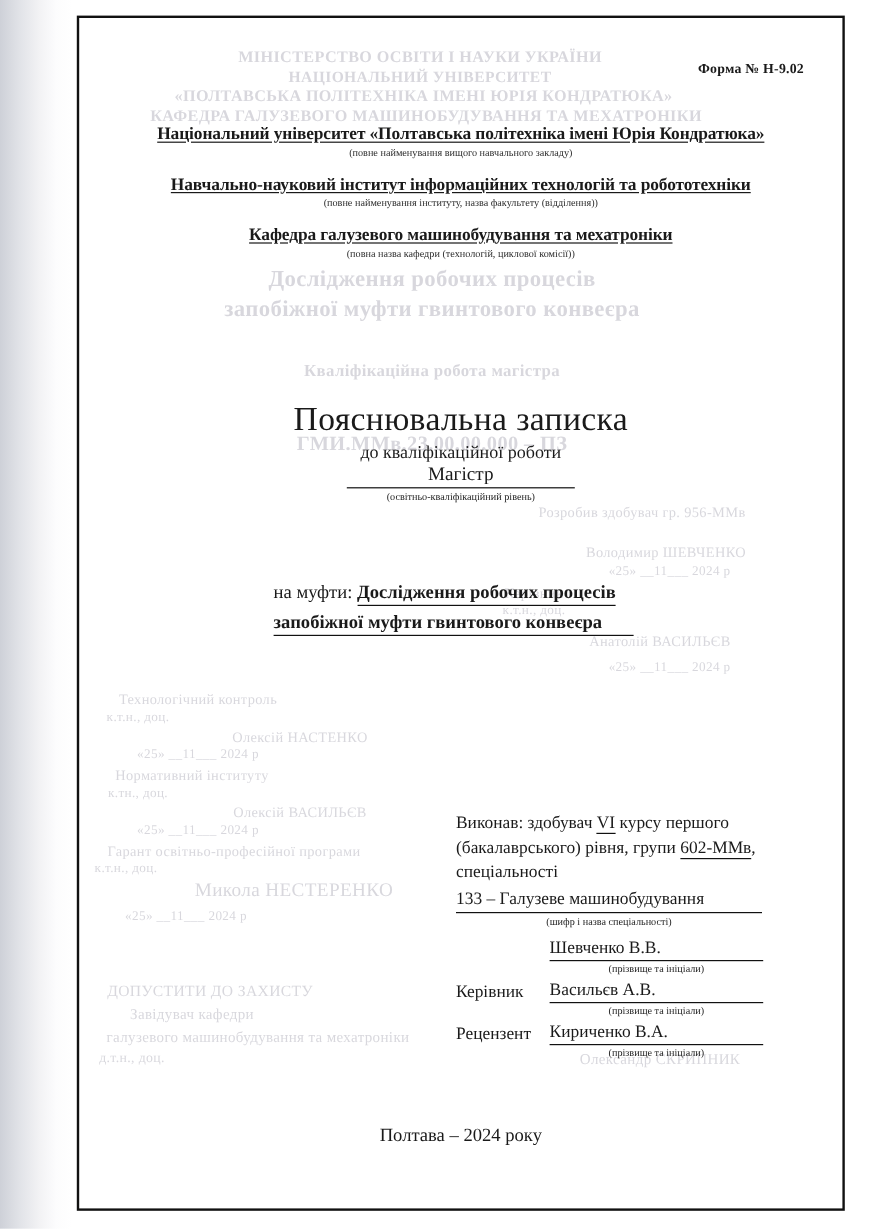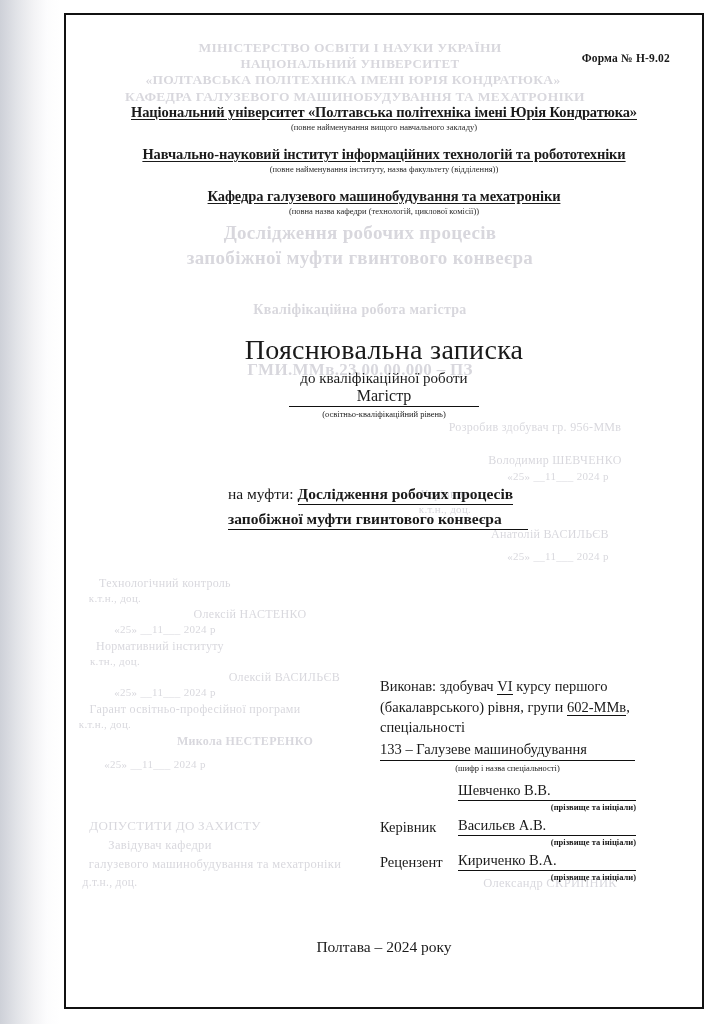--- a/index.html
+++ b/index.html
@@ -164,24 +164,23 @@
     font-size: 14.5px;
   }
   .sign-label { width: 78px; }
   .sign-name {
     border-bottom: 1px solid #111;
     min-width: 178px;
     padding-bottom: 1px;
   }
   .sign-cap {
     font-size: 8.5px;
-    text-align: right;
+    text-align: center;
     width: 178px;
     margin: 1px 0 5px 78px;
-    font-weight: bold;
   }
   .sign-cap.indent0 { margin-left: 78px; }
 
   .footer {
     position: absolute;
     left: 0; right: 0;
     bottom: 46px;
     text-align: center;
     font-size: 15.5px;
   }
@@ -208,25 +207,25 @@
   <div class="ghost" style="left:400px; top:487px; width:90px; font-size:12px;">Керівник</div>
   <div class="ghost" style="left:400px; top:503px; width:90px; font-size:11px;">к.т.н., доц.</div>
   <div class="ghost" style="left:455px; top:527px; width:190px; font-size:12px;">Анатолій ВАСИЛЬЄВ</div>
   <div class="ghost" style="left:468px; top:550px; width:180px; font-size:11px;">«25» __11___ 2024 р</div>
   <div class="ghost" style="left:70px; top:576px; width:190px; font-size:12px;">Технологічний контроль</div>
   <div class="ghost" style="left:70px; top:592px; width:90px; font-size:11px;">к.т.н., доц.</div>
   <div class="ghost" style="left:160px; top:607px; width:180px; font-size:12px;">Олексій НАСТЕНКО</div>
   <div class="ghost" style="left:80px; top:623px; width:170px; font-size:11px;">«25» __11___ 2024 р</div>
   <div class="ghost" style="left:70px; top:639px; width:180px; font-size:12px;">Нормативний інституту</div>
   <div class="ghost" style="left:70px; top:655px; width:90px; font-size:11px;">к.тн., доц.</div>
-  <div class="ghost" style="left:160px; top:670px; width:180px; font-size:12px;text-align:right;">Олексій ВАСИЛЬЄВ</div>
+  <div class="ghost" style="left:160px; top:670px; width:180px; font-size:12px;">Олексій ВАСИЛЬЄВ</div>
   <div class="ghost" style="left:80px; top:686px; width:170px; font-size:11px;">«25» __11___ 2024 р</div>
   <div class="ghost" style="left:60px; top:702px; width:270px; font-size:12px;">Гарант освітньо-професійної програми</div>
   <div class="ghost" style="left:60px; top:718px; width:90px; font-size:11px;">к.т.н., доц.</div>
-  <div class="ghost" style="left:150px; top:734px; width:190px; font-size:12px;font-weight:bold;">Микола НЕСТЕРЕНКО</div>
+  <div class="ghost" style="left:150px; top:734px; width:190px; font-size:16px;">Микола НЕСТЕРЕНКО</div>
   <div class="ghost" style="left:70px; top:758px; width:170px; font-size:11px;">«25» __11___ 2024 р</div>
   <div class="ghost" style="left:60px; top:818px; width:230px; font-size:13px;">ДОПУСТИТИ ДО ЗАХИСТУ</div>
   <div class="ghost" style="left:60px; top:838px; width:200px; font-size:12.5px;">Завідувач кафедри</div>
   <div class="ghost" style="left:55px; top:857px; width:320px; font-size:12.5px;">галузевого машинобудування та мехатроніки</div>
   <div class="ghost" style="left:60px; top:876px; width:100px; font-size:11.5px;">д.т.н., доц.</div>
   <div class="ghost" style="left:450px; top:876px; width:200px; font-size:12.5px;">Олександр СКРИПНИК</div>
 
   <div class="content">
 
     <div class="form-no">Форма № Н-9.02</div>

